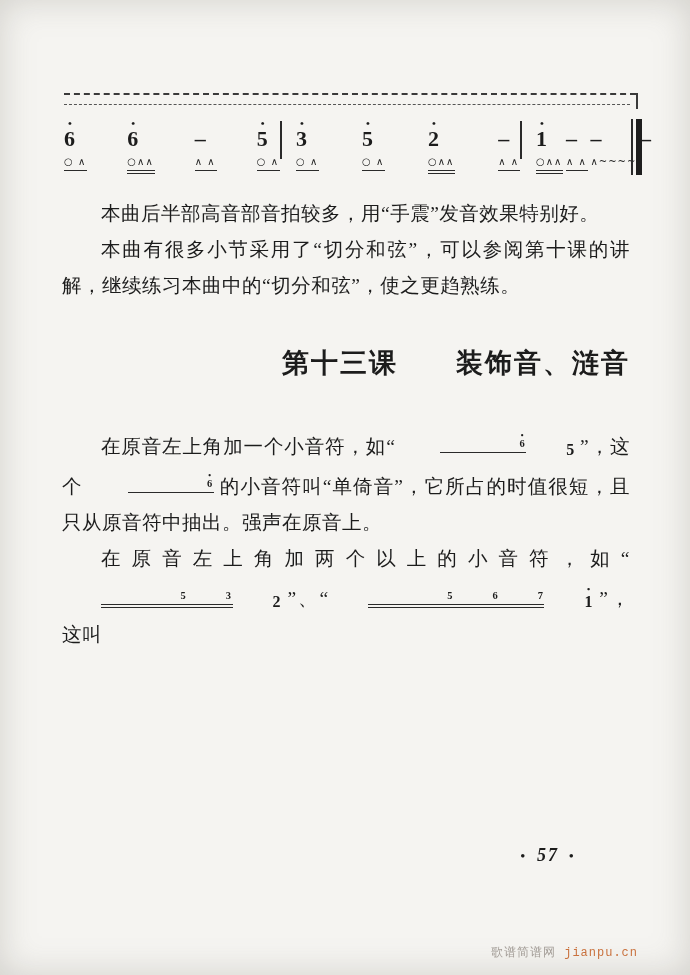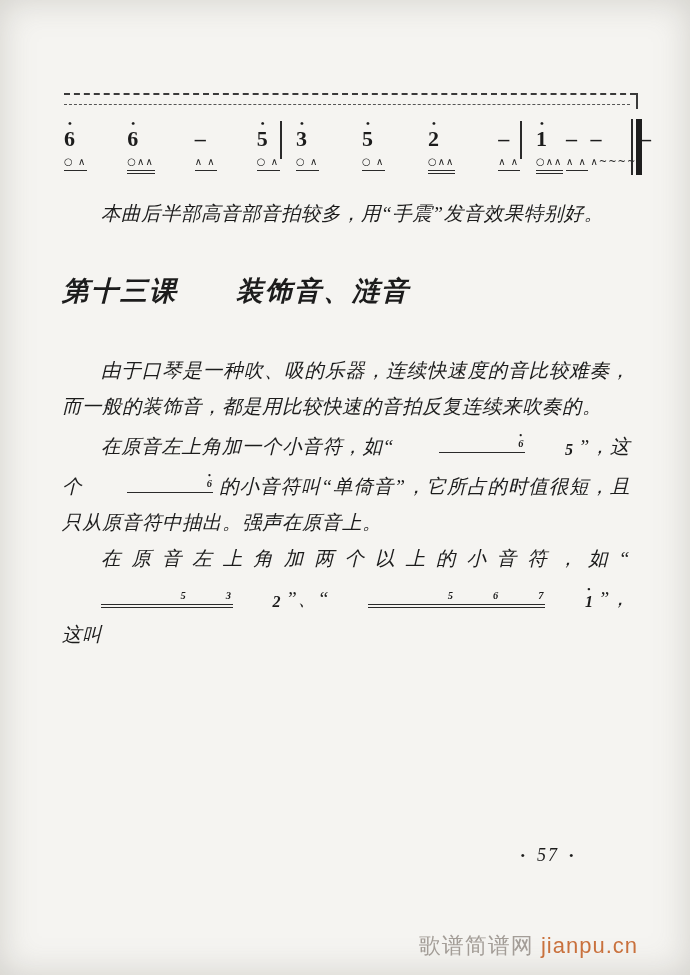--- a/index.html
+++ b/index.html
@@ -57,45 +57,44 @@
     position:absolute;right:-6px;top:0;height:56px;display:flex;gap:3px;
   }
   .finalbar .thin{width:2px;height:100%;background:#2a2a2a;}
   .finalbar .thick{width:6px;height:100%;background:#1e1e1e;}
 
   
   .text-col{
     position:absolute;left:62px;top:196px;width:568px;
     font-size:19.5px;line-height:36px;text-align:justify;
     letter-spacing:.5px;
-    font-style:italic;
   }
   .para{margin:0;text-indent:2em;}
   .lesson-heading{
-    text-align:left;font-weight:bold;font-size:27px;
+    text-align:right;font-weight:bold;font-size:27px;
     letter-spacing:2px;margin:41px 0 44px 0;text-indent:0;
   }
 
   
   .gex{display:inline-block;white-space:nowrap;letter-spacing:0;line-height:1;vertical-align:-2px;}
   .ggroup{display:inline-block;vertical-align:8px;padding:6px 1px 1px 1px;}
   .gd{position:relative;display:inline-block;font-weight:bold;font-size:10.5px;line-height:10px;padding:0 .5px;}
   .gdot{position:absolute;top:-6px;left:50%;transform:translateX(-50%);font-size:8px;line-height:6px;}
   .gmain{position:relative;display:inline-block;font-weight:bold;font-size:16px;line-height:16px;padding-top:6px;margin-left:1px;}
   .mdot{position:absolute;top:-2px;left:50%;transform:translateX(-50%);font-size:9px;line-height:6px;}
 
   
   .page-num{
     position:absolute;right:62px;top:845px;width:160px;text-align:center;
-    font-weight:normal;font-style:italic;font-size:18px;letter-spacing:2px;
+    font-weight:bold;font-style:italic;font-size:18px;letter-spacing:2px;
   }
   .page-num .dot{font-size:13px;font-style:normal;vertical-align:1px;padding:0 10px;}
   .watermark{
-    position:absolute;right:52px;bottom:14px;font-size:22px;letter-spacing:1px;
-    font-family:Liberation Sans, sans-serif;
+    position:absolute;right:52px;bottom:14px;font-size:12px;letter-spacing:1px;
+    font-family:Liberation Mono, monospace;
     margin-top:44px;
   }
   .wm-name{color:#a39d97;}
   .wm-site{color:#c9713d;}
 </style>
 </head>
 <body>
 
 <div class="page">
 
@@ -164,24 +163,24 @@
         </div>
       <div class="finalbar">
         <div class="thin"></div>
           <div class="thick"></div>
       </div>
     </div>
   </div>
 
   <div class="text-col">
     <p class="para">本曲后半部高音部音拍较多，用“手震”发音效果特别好。</p>
+    <p class="para">本曲有很多小节采用了“切分和弦”，可以参阅第十课的讲解，继续练习本曲中的“切分和弦”，使之更趋熟练。</p>
 
     <p class="para lesson-heading">第十三课　　装饰音、涟音</p>
 
-    <p class="para">由于口琴是一种吹、吸的乐器，连续快速度的音比较难奏，而一般的装饰音，都是用比较快速的音拍反复连续来吹奏的。</p>
     <p class="para">在原音左上角加一个小音符，如“ <span class="gex"><span class="ggroup ul-single"><span class="gd"><span class="gdot">•</span>6</span></span><span class="gmain">5</span></span> ”，这个 <span class="gex"><span class="ggroup ul-single"><span class="gd"><span class="gdot">•</span>6</span></span></span> 的小音符叫“单倚音”，它所占的时值很短，且只从原音符中抽出。强声在原音上。</p>
     <p class="para">在原音左上角加两个以上的小音符，如“<span class="gex"><span class="ggroup ul-double"><span class="gd">5</span><span class="gd">3</span></span><span class="gmain">2</span></span> ”、“<span class="gex"><span class="ggroup ul-double"><span class="gd">5</span><span class="gd">6</span><span class="gd">7</span></span><span class="gmain"><span class="mdot">•</span>1</span></span> ”，这叫</p>
   </div>
 
   <div class="page-num">
     <span class="dot">•</span><span>57</span><span class="dot">•</span>
   </div>
 
   <div class="watermark">
     <span class="wm-name">歌谱简谱网</span>

